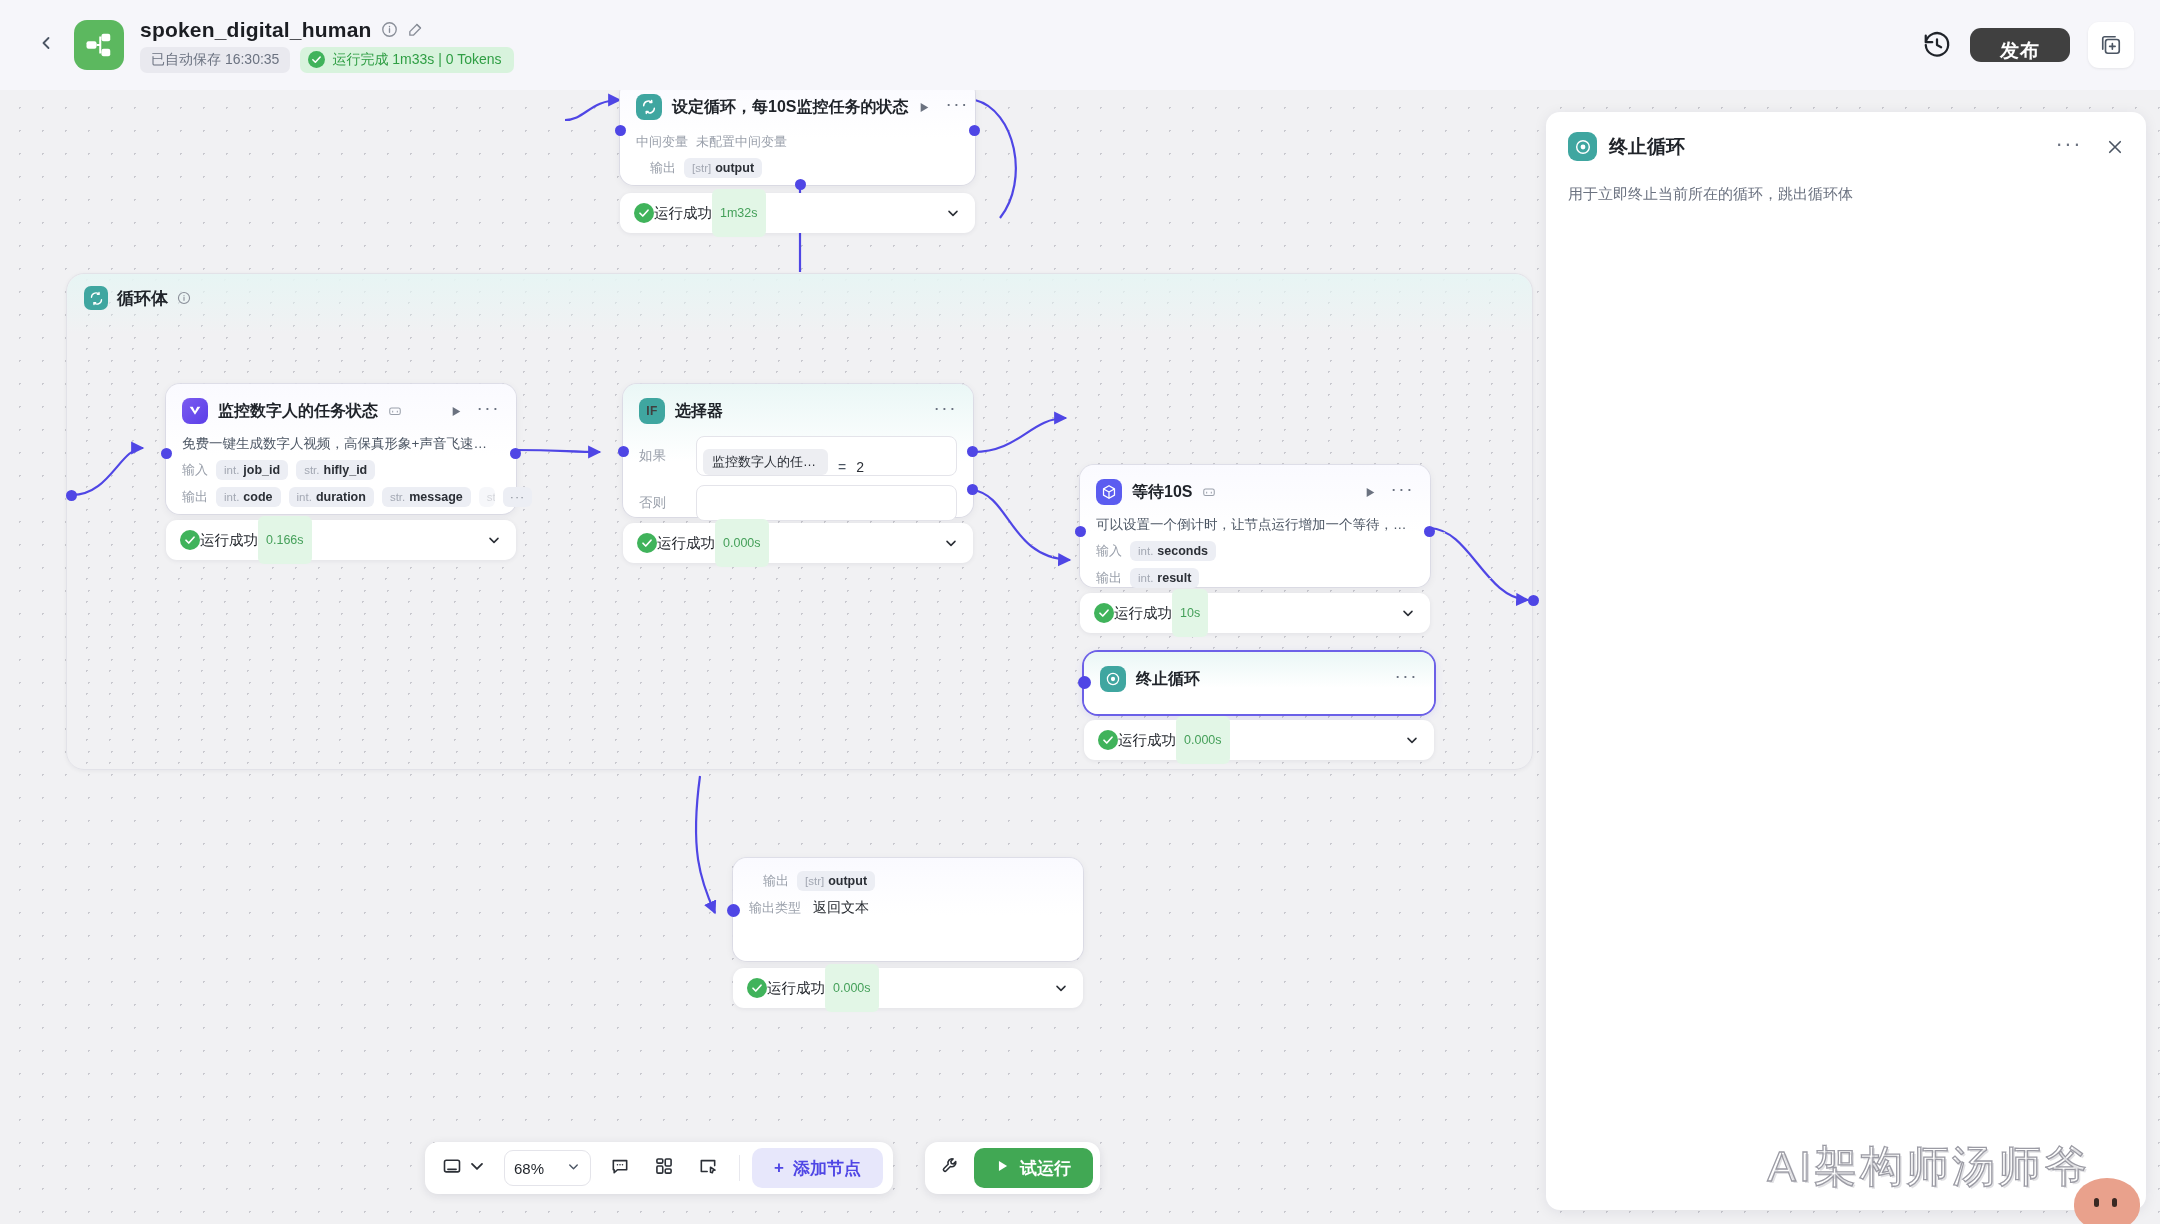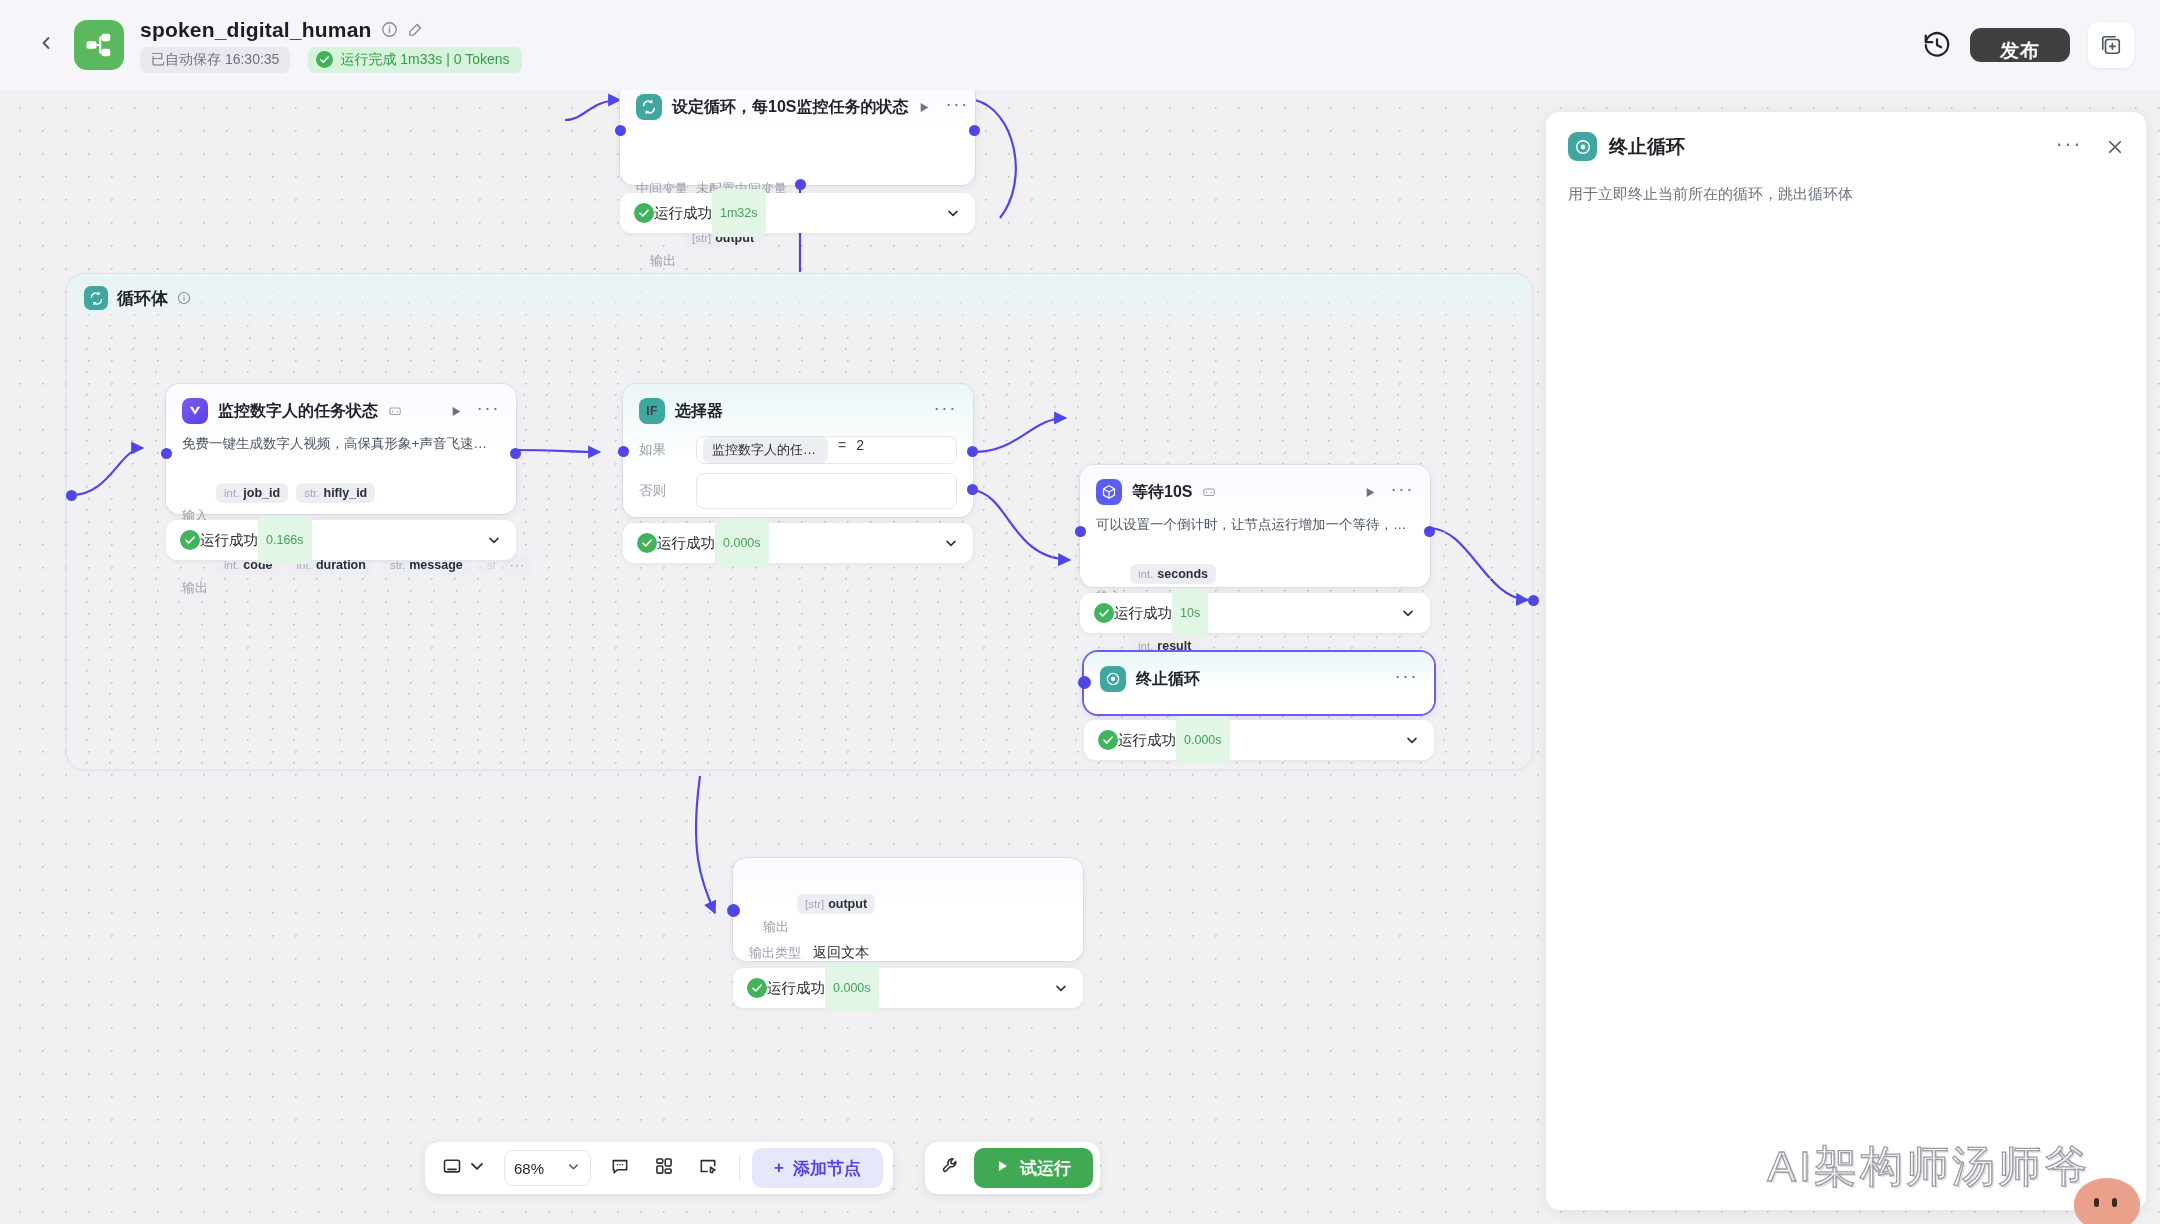--- a/index.html
+++ b/index.html
@@ -29,21 +29,21 @@
     background: #5cb85f;
     display: flex; align-items: center; justify-content: center;
     flex: 0 0 auto;
   }
   .app-logo svg { width: 30px; height: 30px; }
   .title-block { margin-left: 16px; display: flex; flex-direction: column; gap: 5px; }
   .title-row { display: flex; align-items: center; gap: 9px; }
   .app-title { font-size: 21px; font-weight: 700; color: #1b1d22; letter-spacing: .2px; }
   .ico-sm { width: 17px; height: 17px; color: #8a8f99; cursor: pointer; flex:0 0 auto;}
   .ico-sm svg { width: 100%; height: 100%; display: block; }
-  .meta-row { display: flex; align-items: center; gap: 18px; }
+  .meta-row { display: flex; align-items: center; gap: 10px; }
   .chip-save {
     background: #e9e9ef; color: #6b7280; font-size: 14px;
     padding: 4px 11px; border-radius: 7px; white-space: nowrap;
   }
   .chip-run {
     background: #d8f3dd; color: #2f9e44; font-size: 14px; font-weight: 500;
     padding: 4px 12px 4px 8px; border-radius: 7px;
     display: flex; align-items: center; gap: 7px; white-space: nowrap;
   }
   .chk {
@@ -125,21 +125,21 @@
   .badge-ico svg{width:100%;height:100%;display:block;}
   .head-actions { margin-left: auto; display: flex; align-items: center; gap: 14px; color: #6b7280; }
   .play-ic { width: 13px; height: 15px; cursor: pointer; }
   .play-ic svg { width: 100%; height: 100%; }
   .dots { font-size: 19px; letter-spacing: 1.5px; color: #6b7280; cursor: pointer; line-height: 10px; padding-bottom:6px;}
   .node-desc {
     font-size: 13.5px; color: #4b5563; padding: 11px 16px 0 16px;
     white-space: nowrap; overflow: hidden; text-overflow: ellipsis;
   }
   .io-row { display: flex; align-items: center; gap: 8px; padding: 7px 16px 0 16px; }
-  .io-label { font-size: 13px; color: #9aa0ab; flex: 0 0 auto; margin-top: 47px; }
+  .io-label { font-size: 13px; color: #9aa0ab; flex: 0 0 auto; }
   .tag {
     background: #eceef4; border-radius: 6px; padding: 3px 8px;
     font-size: 12.5px; color: #2b2f36; font-weight: 600; white-space: nowrap;
   }
   .tag .t { color: #a3a8b3; font-weight: 400; margin-right: 4px; font-size: 11.5px; }
   .tag.faded { opacity: .45; overflow: hidden; }
   .tag.more { font-weight: 400; color: #8a8f99; padding: 3px 7px; letter-spacing:1px;}
   .kv-row { display: flex; align-items: baseline; gap: 12px; padding: 8px 16px 0 30px; }
   .kv-k { font-size: 13px; color: #9aa0ab; }
   .kv-v { font-size: 14px; color: #1f2329; }
@@ -155,22 +155,22 @@
   .status .chk2 svg { width: 12px; height: 12px; }
   .status-text { font-size: 14.5px; color: #1f2329; font-weight: 500; }
   .status-time { font-size: 12.5px; color: #45a05a; background: #e2f6e6; border-radius: 6px; padding: 17px 8px; }
   .chev { margin-left: auto; color: #2b2f36; width: 16px; height: 16px; cursor: pointer; }
   .chev svg { width: 100%; height: 100%; }
 
   
   .if-row { display: flex; align-items: center; gap: 27px; padding: 12px 16px 0 16px; }
   .if-label { font-size: 13.5px; color: #9aa0ab; width: 30px; flex: 0 0 auto; }
   .cond-box {
-    flex: 1; height: 28px; border: 1px solid #e4e4ea; border-radius: 8px; background: #fff;
-    display: flex; align-items: flex-start; padding: 0 6px; gap: 10px;
+    flex: 1; height: 40px; border: 1px solid #e4e4ea; border-radius: 8px; background: #fff;
+    display: flex; align-items: flex-end; padding: 0 6px; gap: 10px;
   }
   .cond-var {
     background: #edeef2; border-radius: 6px; padding: 4px 9px; font-size: 13px; color: #2b2f36;
     max-width: 125px; overflow: hidden; text-overflow: ellipsis; white-space: nowrap;
   }
   .cond-op { font-size: 14px; color: #4b5563; }
   .cond-val { font-size: 14px; color: #2b2f36; }
   .else-box { flex: 1; height: 36px; border: 1px solid #e4e4ea; border-radius: 8px; background: #fff; }
 
   

